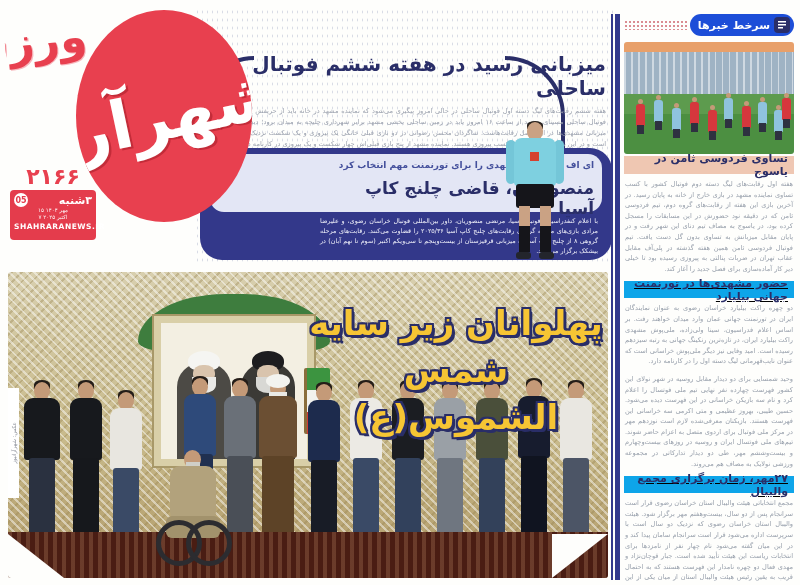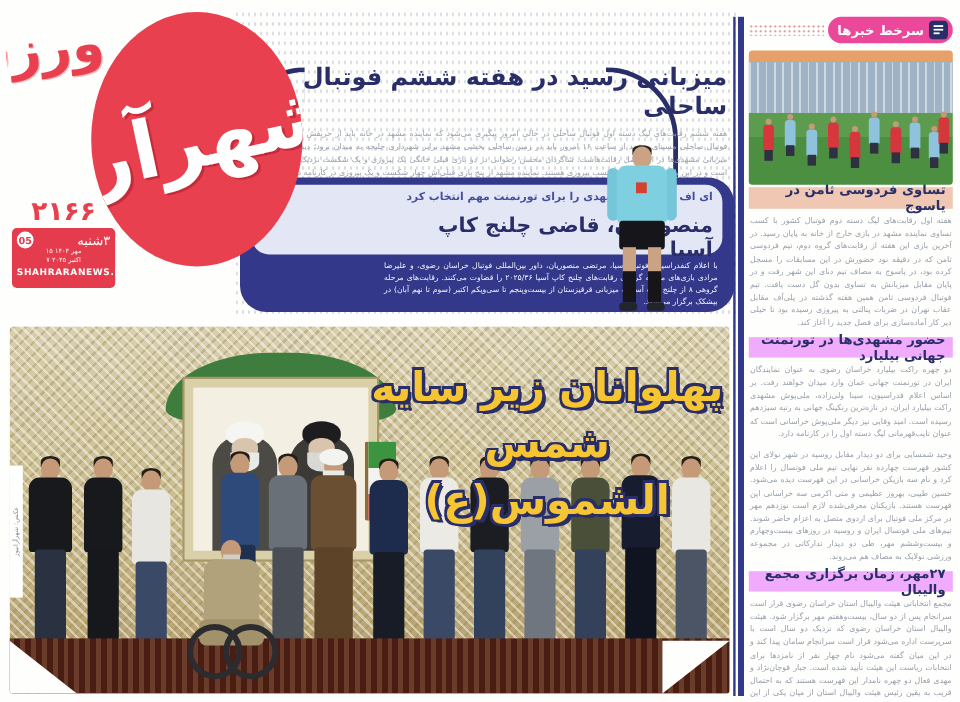--- a/index.html
+++ b/index.html
@@ -16,21 +16,21 @@
     text-shadow:1px 1px 0 #f7b7bd;overflow:hidden;}
   .logo-circle{position:absolute;left:76px;top:10px;width:176px;height:212px;border-radius:50%;
     background:#e8404f;z-index:4;display:flex;align-items:center;justify-content:center;overflow:hidden;}
   .logo-circle span{color:#fff;font-weight:bold;font-size:66px;transform:rotate(-12deg);
     text-shadow:2px 2px 0 rgba(150,20,30,.45);}
   .issue-no{position:absolute;left:10px;top:164px;width:86px;color:#e8404f;font-weight:bold;
     font-size:22px;letter-spacing:7px;text-align:center;}
   .datebox{position:absolute;left:10px;top:190px;width:86px;height:50px;background:#e43c4c;
     border-radius:4px;color:#fff;padding:3px 4px;z-index:5;}
   .datebox .row1{display:flex;direction:rtl;align-items:center;justify-content:space-between;}
-  .datebox .day{font-weight:normal;font-size:11px;}
+  .datebox .day{font-weight:bold;font-size:11px;}
   .datebox .daynum{width:14px;height:14px;border-radius:50%;background:#fff;color:#e43c4c;
     font-size:8px;font-weight:bold;display:flex;align-items:center;justify-content:center;}
   .datebox .tiny{font-size:5.5px;line-height:7px;text-align:center;opacity:.95;}
   .datebox .site{font-size:7.5px;font-weight:bold;letter-spacing:.5px;text-align:center;margin-top:1px;}
   
   .n1{position:absolute;left:208px;top:52px;width:398px;z-index:3;}
   .n1 h1{margin:0;font-size:20px;font-weight:bold;color:#2a2e68;text-align:right;}
   .n1 p{margin:6px 0 0;font-size:6.6px;line-height:11px;color:#9aa0ad;text-align:justify;}
   .arc{position:absolute;z-index:2;border:0 solid #2a2e68;}
   .arc.l{left:199px;top:56px;width:55px;height:92px;border-left-width:4px;border-top-width:4px;border-top-left-radius:55px;}
@@ -102,39 +102,39 @@
   .k2{left:326px;top:281px;width:284px;height:20px;}
   .mainhead{position:absolute;left:300px;top:300px;width:312px;z-index:8;text-align:center;direction:rtl;}
   .mainhead div{font-size:34px;font-weight:bold;color:#f6c534;line-height:47px;
     text-shadow:-2px 0 #2a2e68,2px 0 #2a2e68,0 -2px #2a2e68,0 2px #2a2e68,
       -2px -2px #2a2e68,2px 2px #2a2e68,2px -2px #2a2e68,-2px 2px #2a2e68,3px 3px 0 #2a2e68;}
   
   .divider1{position:absolute;left:611px;top:14px;width:1.5px;height:566px;background:#32398c;}
   .divider2{position:absolute;left:615px;top:14px;width:5px;height:566px;background:#32398c;}
   .sidebar{position:absolute;left:624px;top:14px;width:170px;direction:rtl;}
   .sb-head{display:flex;align-items:center;gap:3px;margin-bottom:6px;}
-  .sb-pill{background:#ec4899;border-radius:11px;height:22px;display:flex;align-items:center;
+  .sb-pill{background:#1d4ed8;border-radius:11px;height:22px;display:flex;align-items:center;
     gap:4px;padding:0 4px 0 4px;}
   .sb-pill span{color:#fff;font-weight:bold;font-size:11px;padding-left:4px;}
   .np-icon{width:16px;height:16px;border-radius:4px;background:#2a2e68;
     background-image:linear-gradient(#fff 0 0),linear-gradient(#fff 0 0),linear-gradient(#fff 0 0);
     background-size:8px 1.5px,8px 1.5px,5px 1.5px;background-position:4px 4px,4px 7px,4px 10px;background-repeat:no-repeat;}
   .sb-dots{flex:1;height:10px;background-image:radial-gradient(#d98a8f 0.7px, transparent 1px);background-size:4px 4px;}
   .sb-photo{position:relative;width:170px;height:112px;border-radius:3px;overflow:hidden;
     background:linear-gradient(180deg,#e8a06a 0 10px,#9fb3c4 10px 52px,#5d9b4e 52px 72px,#4c8f41 72px 100%);}
   .fence{position:absolute;left:0;top:10px;width:100%;height:42px;
     background:repeating-linear-gradient(90deg, rgba(255,255,255,.5) 0 1.5px, transparent 1.5px 7px);}
   .pl{position:absolute;width:9px;height:22px;border-radius:3px 3px 1px 1px;}
   .pl::before{content:"";position:absolute;left:2px;top:-5px;width:5px;height:5px;border-radius:50%;background:#c49a78;}
   .pl::after{content:"";position:absolute;left:1px;bottom:-8px;width:7px;height:9px;background:#2e3140;}
   .pl.red{background:#d6373d;} .pl.sky{background:#8fc3dd;}
   .sb-cap{background:#efc7b2;height:18px;display:flex;align-items:center;padding:0 6px;margin-top:2px;}
   .sb-cap span,.sb-bar span{font-size:11px;font-weight:bold;color:#2a2e68;}
   .sb-body{font-size:6.6px;line-height:10.6px;color:#98a0ac;text-align:justify;margin:5px 1px 7px;}
-  .sb-bar{background:#f0abfc;height:17px;display:flex;align-items:center;padding:0 6px;margin-top:2px;}
+  .sb-bar{background:#0ea5e9;height:17px;display:flex;align-items:center;padding:0 6px;margin-top:2px;text-decoration:underline;}
 </style>
 </head>
 <body>
 
 <div id="page">
 
   <div class="dots"></div>
 
   <div class="callig rtl">ورزشی</div>
   <div class="logo-circle">

